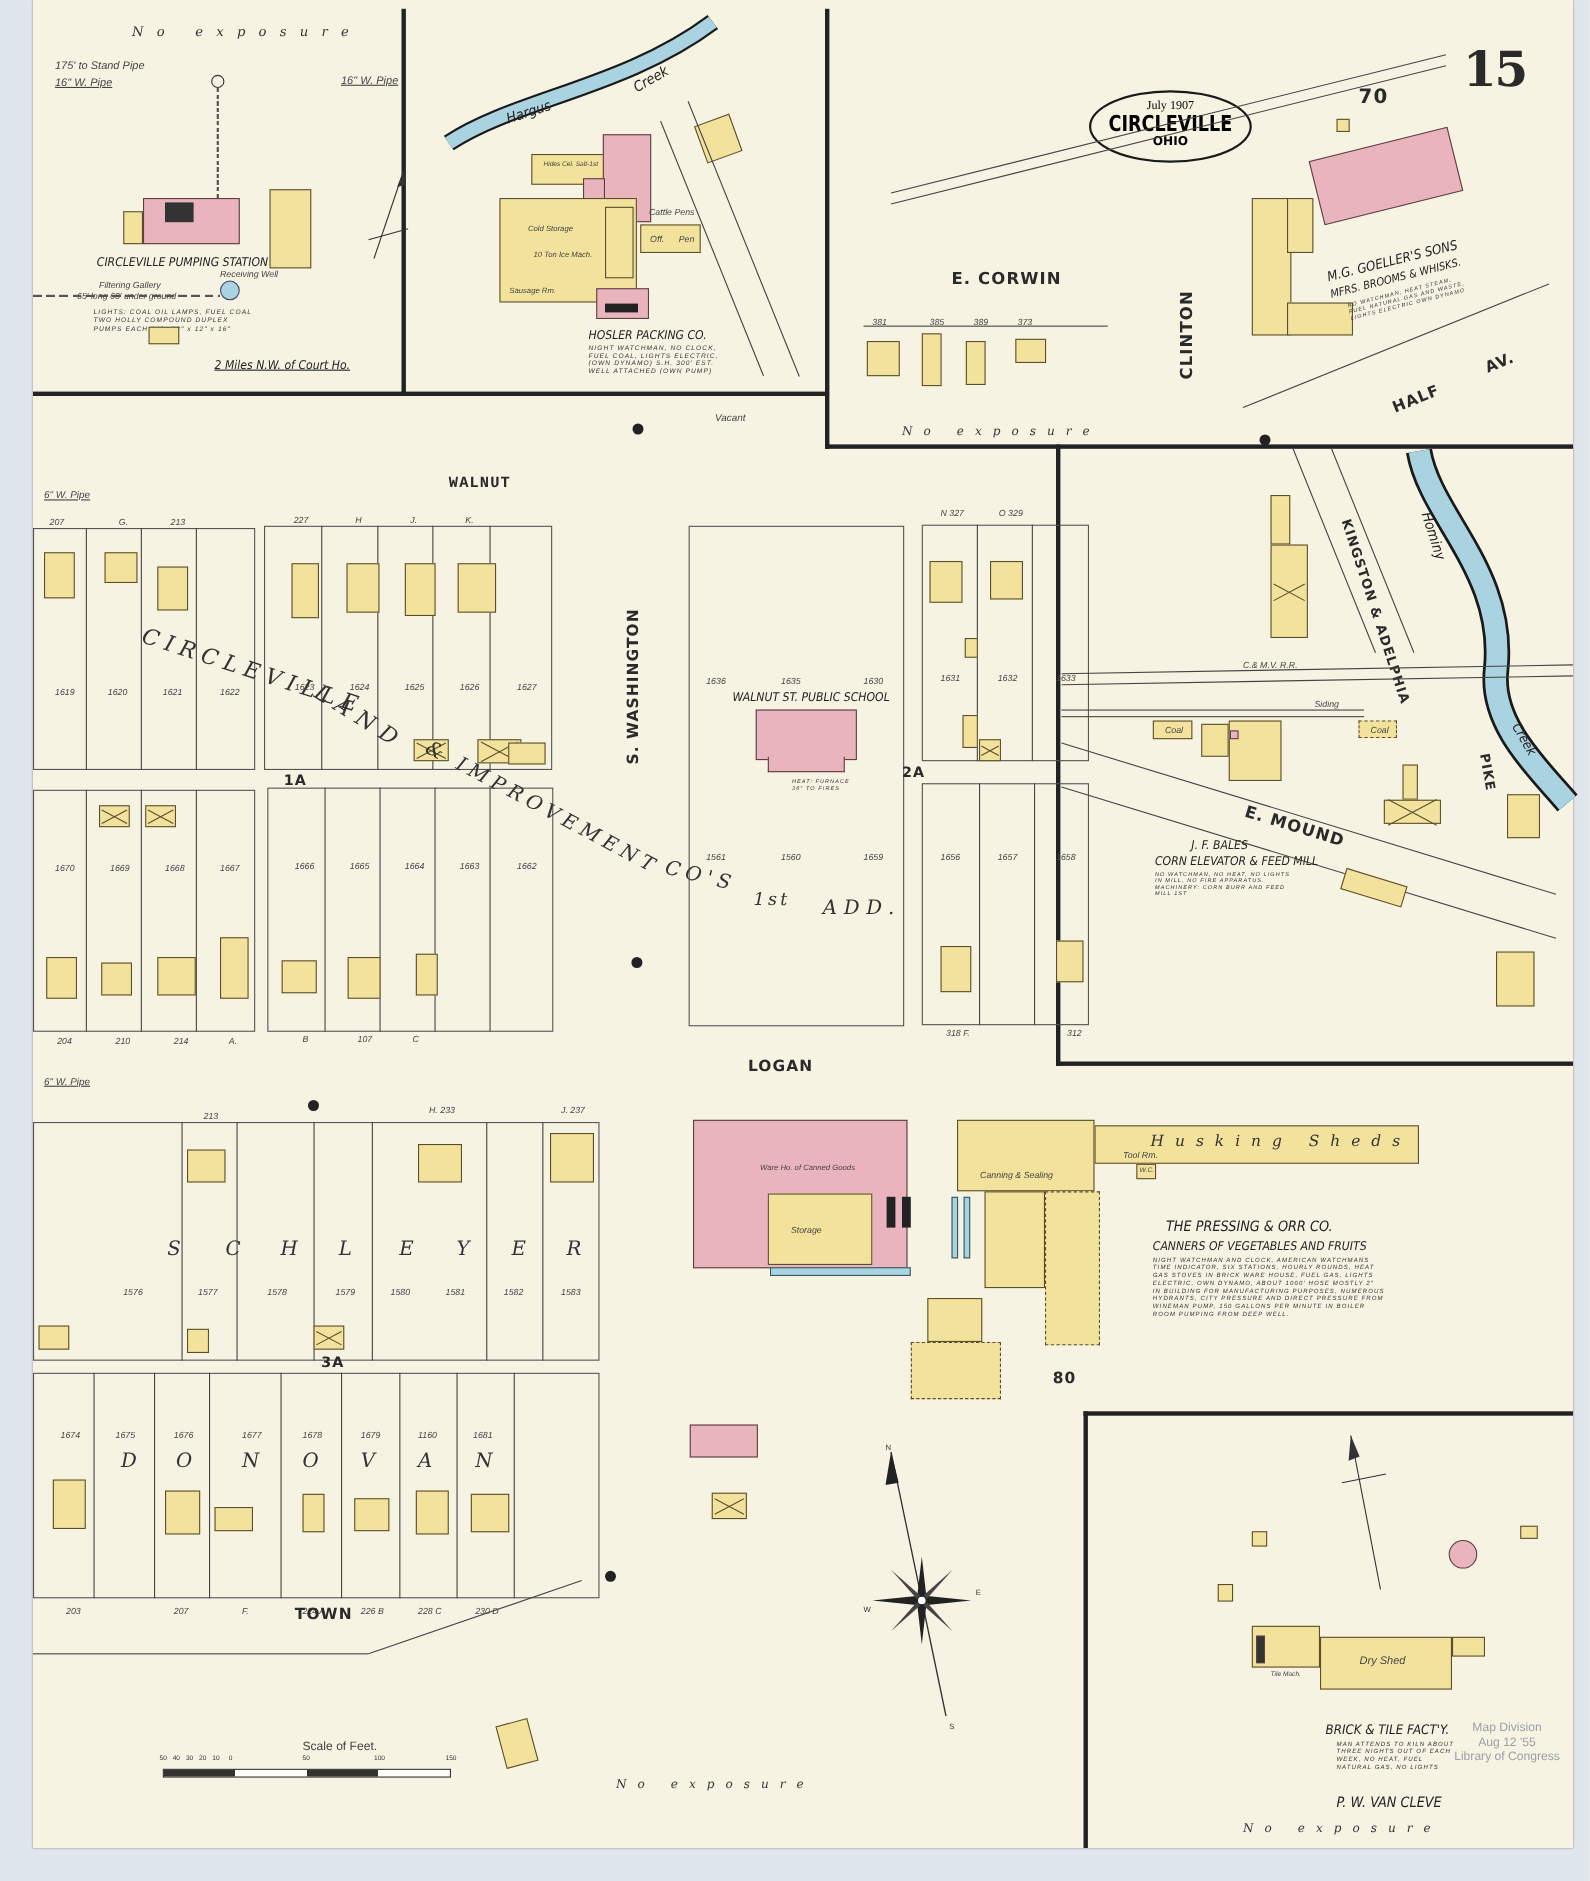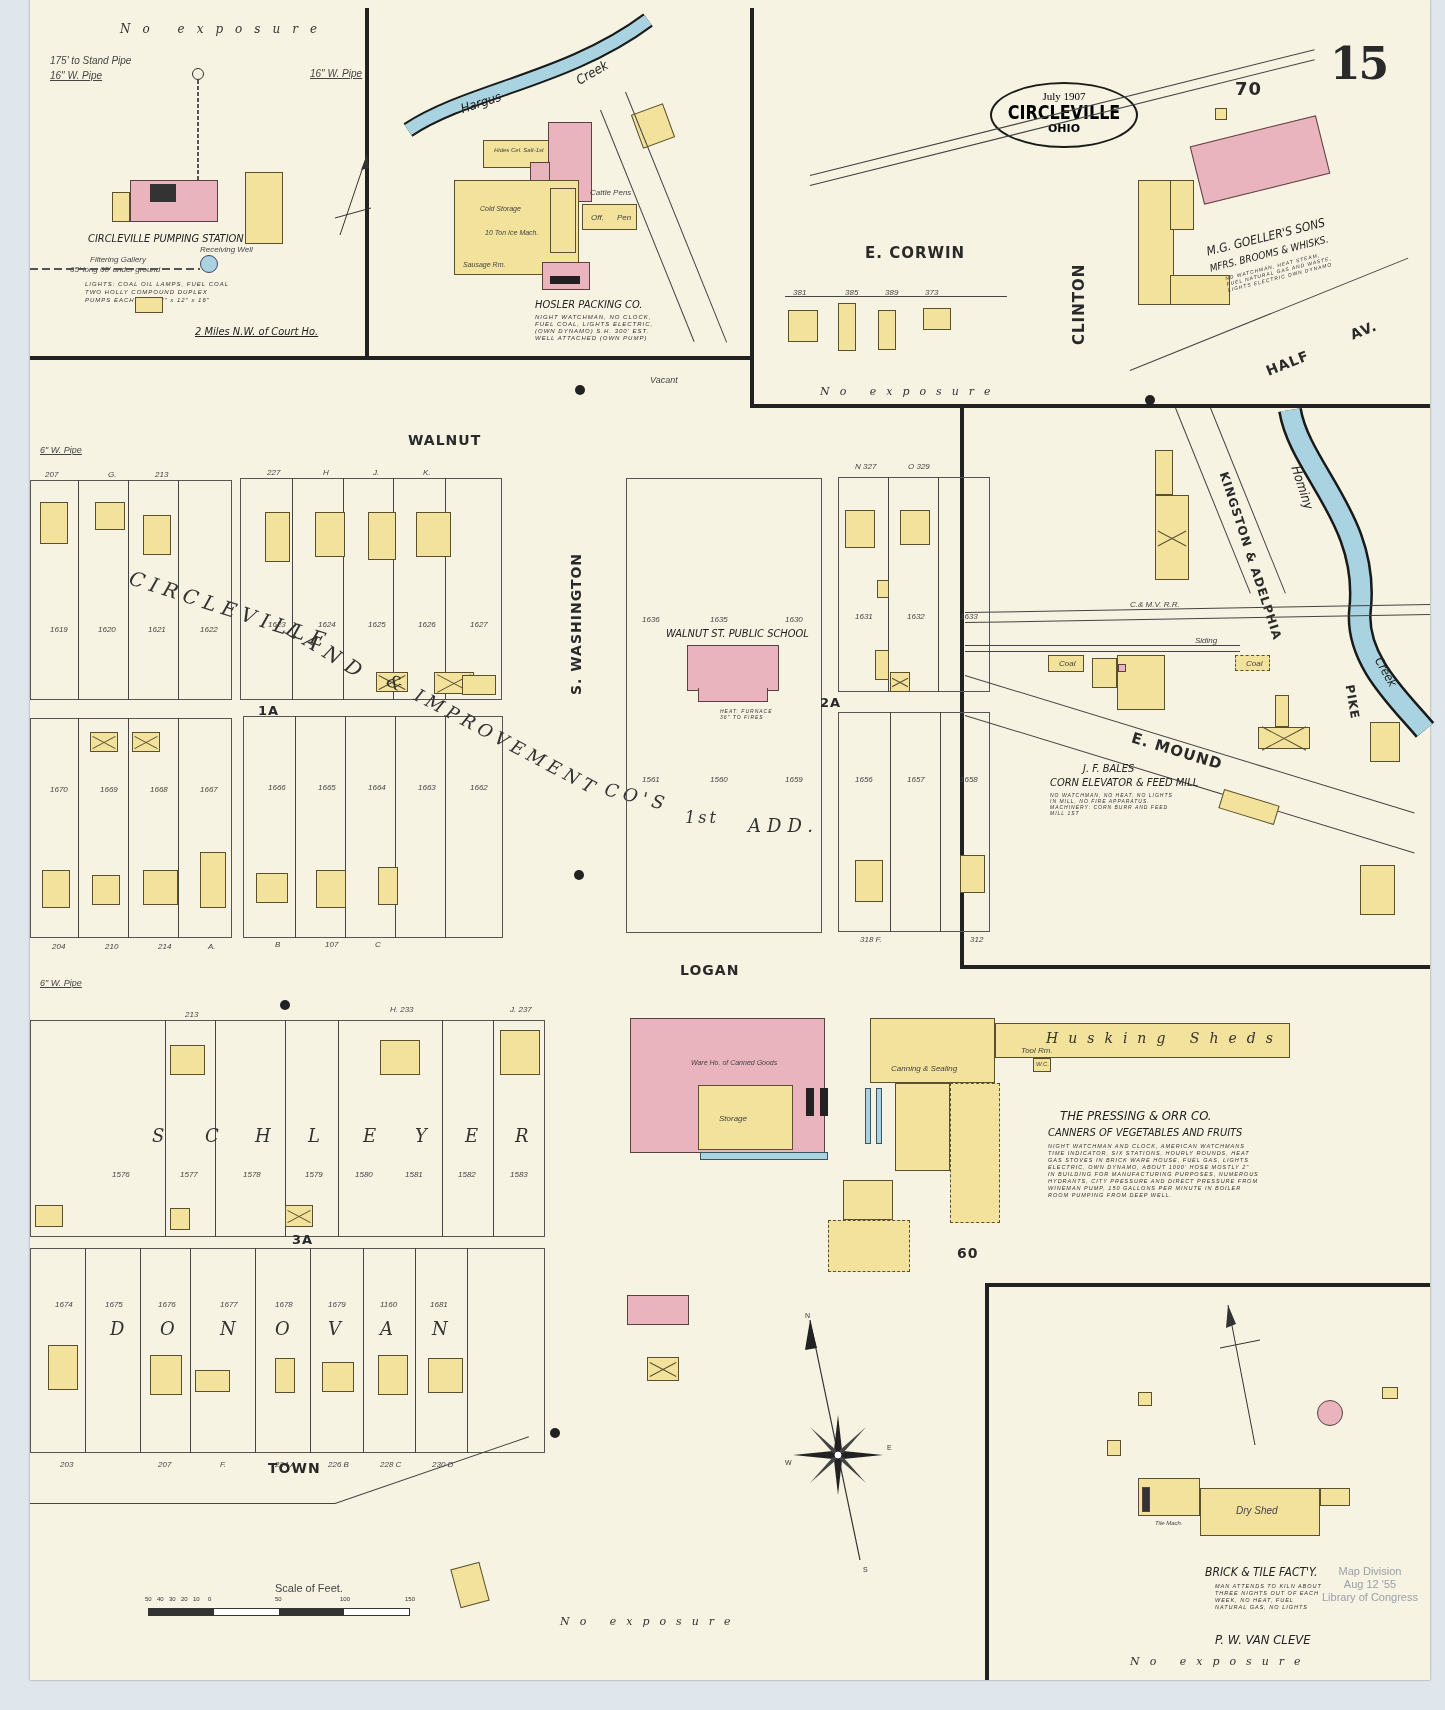--- a/index.html
+++ b/index.html
@@ -126,21 +126,21 @@
   <span class="small" style="left:815px;top:288px;">385</span>
   <span class="small" style="left:855px;top:288px;">389</span>
   <span class="small" style="left:895px;top:288px;">373</span>
   <div class="line" style="left:755px;top:296px;width:222px;height:1px;"></div>
   <div class="bldg-y" style="left:758px;top:310px;width:30px;height:32px;"></div>
   <div class="bldg-y" style="left:808px;top:303px;width:18px;height:48px;"></div>
   <div class="bldg-y" style="left:848px;top:310px;width:18px;height:40px;"></div>
   <div class="bldg-y" style="left:893px;top:308px;width:28px;height:22px;"></div>
   <span class="it" style="left:790px;top:385px;font-size:11px;letter-spacing:10px;">No exposure</span>
 
-  <span class="street" style="left:378px;top:432px;font-size:14px;">WALNUT</span>
+  <span class="street" style="left:378px;top:432px;font-size:14px;font-family:Liberation Mono, monospace;">WALNUT</span>
   <span class="small" style="left:10px;top:445px;font-size:9px;text-decoration:underline;">6" W. Pipe</span>
   <span class="small" style="left:620px;top:375px;font-size:9px;">Vacant</span>
   <div class="hyd" style="left:545px;top:385px;"></div>
 
   <div class="lot" style="left:0;top:480px;width:202px;height:220px;"></div>
   <div class="line" style="left:48px;top:480px;width:1px;height:220px;"></div>
   <div class="line" style="left:98px;top:480px;width:1px;height:220px;"></div>
   <div class="line" style="left:148px;top:480px;width:1px;height:220px;"></div>
   <div class="lot" style="left:210px;top:478px;width:262px;height:222px;"></div>
   <div class="line" style="left:262px;top:478px;width:1px;height:222px;"></div>
@@ -412,21 +412,21 @@
   <span class="bname" style="left:1030px;top:1108px;font-size:13px;">THE PRESSING &amp; ORR CO.</span>
   <span class="bname" style="left:1018px;top:1126px;font-size:11px;">CANNERS OF VEGETABLES AND FRUITS</span>
   <div class="note" style="left:1018px;top:1143px;font-size:5.5px;line-height:7px;">NIGHT WATCHMAN AND CLOCK, AMERICAN WATCHMANS
 TIME INDICATOR, SIX STATIONS, HOURLY ROUNDS, HEAT
 GAS STOVES IN BRICK WARE HOUSE, FUEL GAS, LIGHTS
 ELECTRIC, OWN DYNAMO, ABOUT 1000' HOSE MOSTLY 2"
 IN BUILDING FOR MANUFACTURING PURPOSES, NUMEROUS
 HYDRANTS, CITY PRESSURE AND DIRECT PRESSURE FROM
 WINEMAN PUMP, 150 GALLONS PER MINUTE IN BOILER
 ROOM PUMPING FROM DEEP WELL.</div>
-  <span class="street" style="left:927px;top:1245px;font-size:14px;">60</span>
+  <span class="street" style="left:927px;top:1245px;font-size:14px;">80</span>
 
   <div class="bldg-p" style="left:597px;top:1295px;width:62px;height:30px;"></div>
   <div class="bldg-y x" style="left:617px;top:1357px;width:32px;height:24px;"></div>
   <div class="bldg-y" style="left:425px;top:1565px;width:30px;height:40px;transform:rotate(-15deg);"></div>
 
   <svg width="120" height="260" style="left:745px;top:1310px;">
     <line x1="35" y1="10" x2="85" y2="250" stroke="#333" stroke-width="1.2"></line>
     <polygon points="35,10 30,40 42,38" fill="#222"></polygon>
     <g transform="translate(63,145)">
       <polygon points="0,-40 4,-5 0,0 -4,-5" fill="#222"></polygon>

